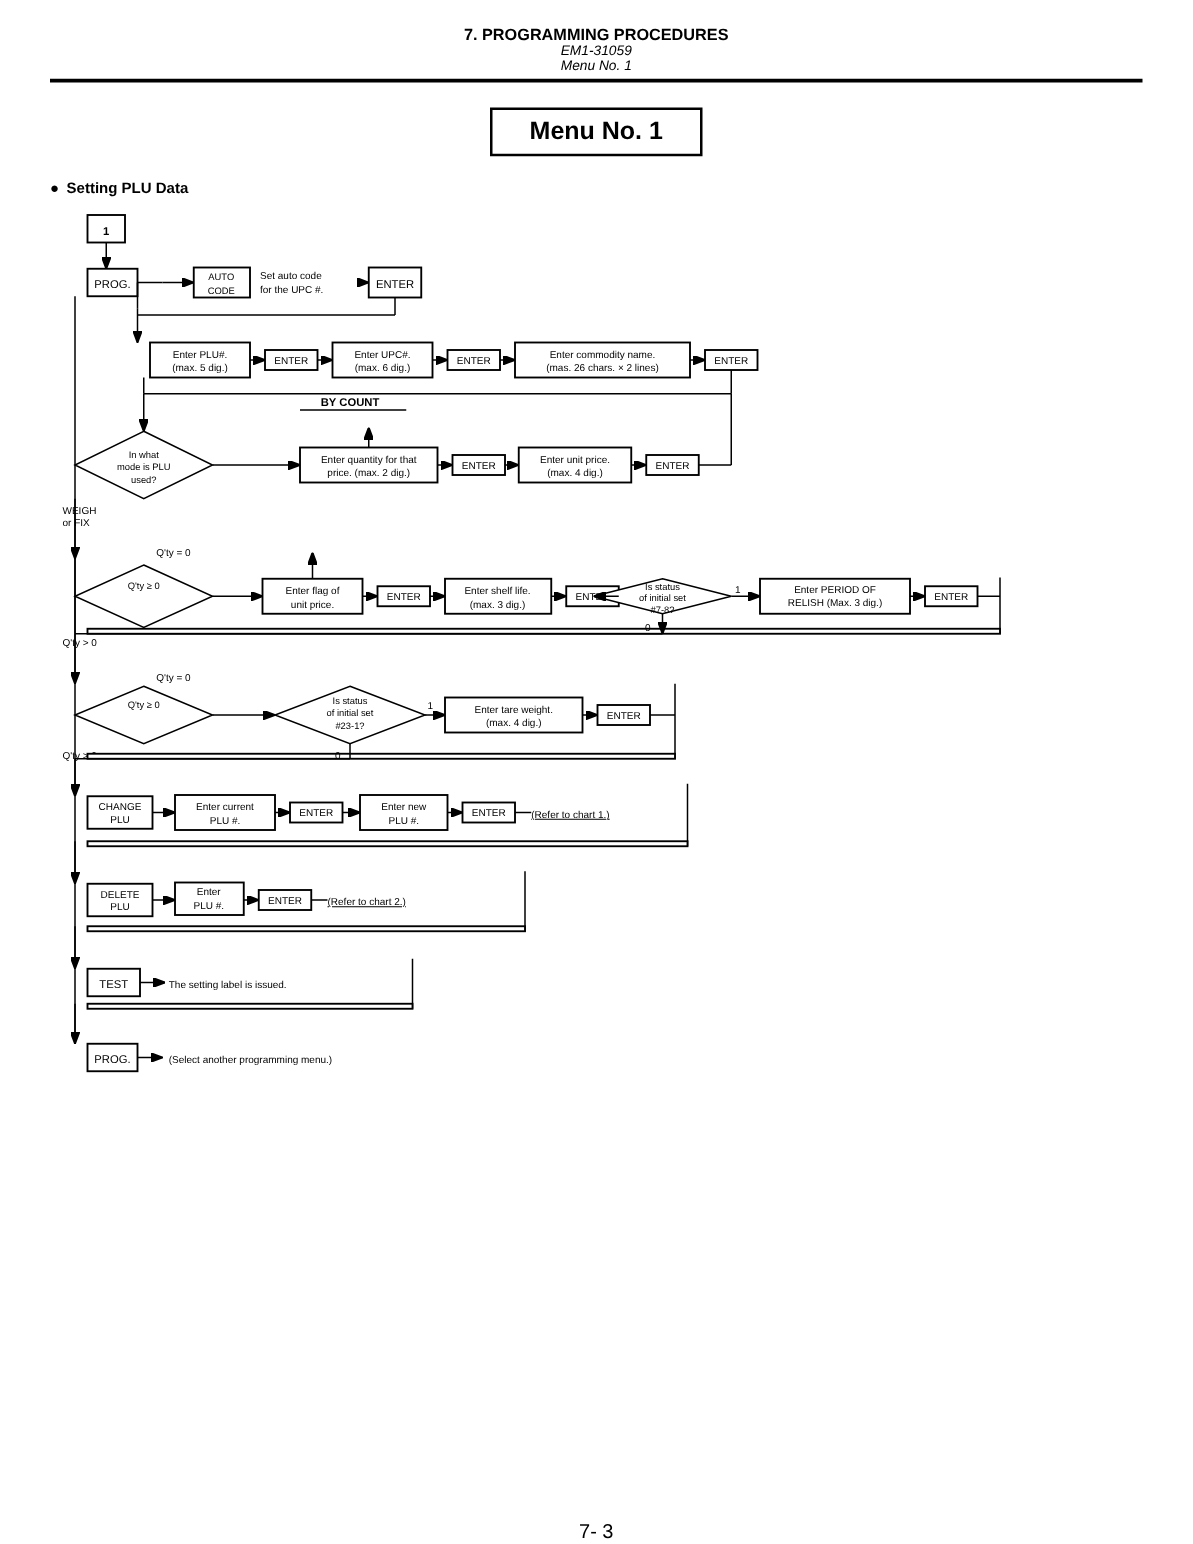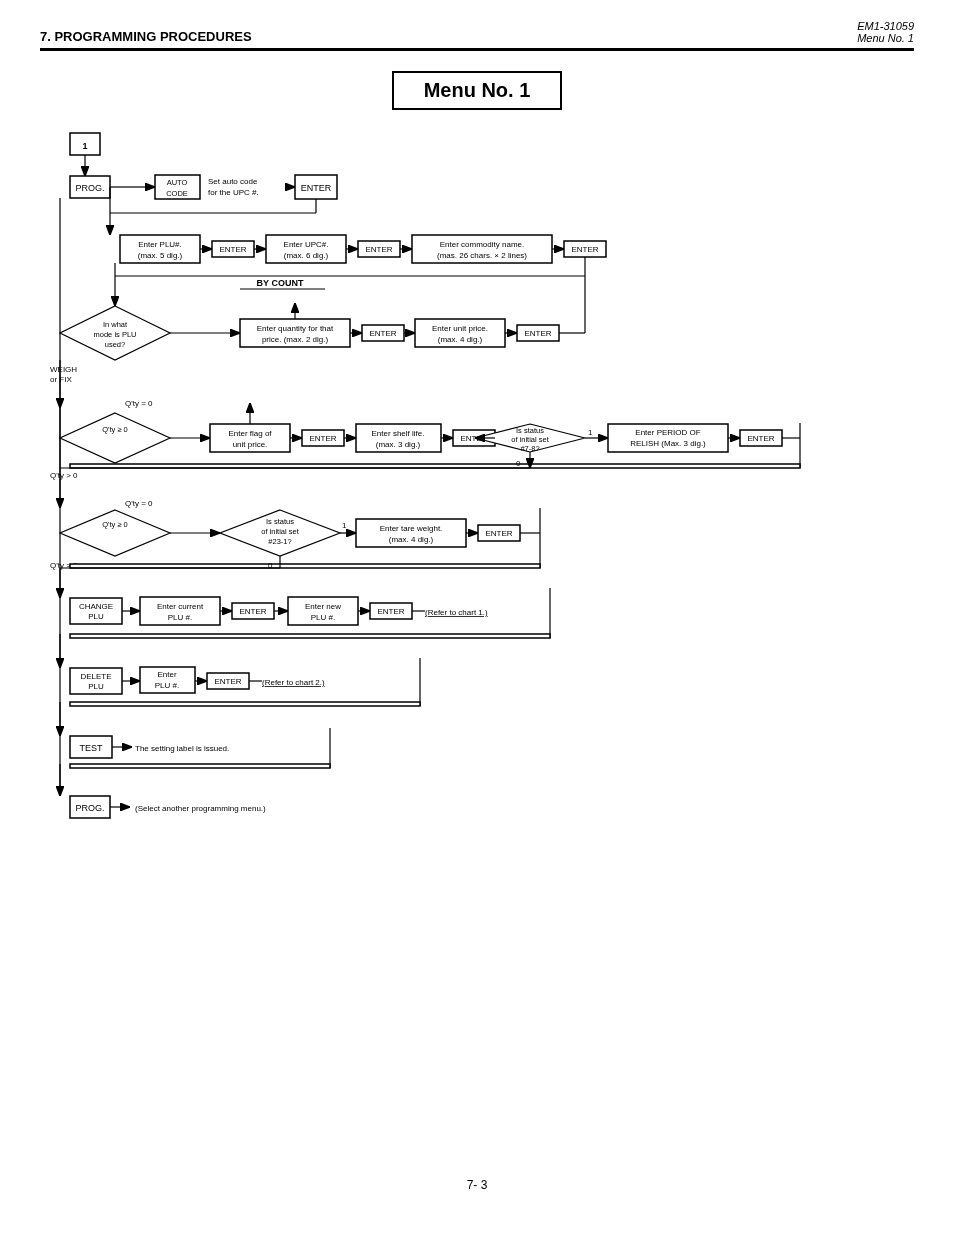--- a/index.html
+++ b/index.html
@@ -8,22 +8,23 @@
       font-family: Arial, Helvetica, sans-serif;
       font-size: 11px;
       color: #000;
       width: 954px;
       min-height: 1235px;
       padding: 20px 40px;
     }
     .page-header {
       display: flex;
       justify-content: space-between;
-      align-items: flex-end;
+      align-items: center;
       margin-bottom: 4px;
+      flex-direction: column;
     }
     .section-title {
       font-weight: bold;
       font-size: 13px;
     }
     .header-right {
       text-align: right;
       font-size: 11px;
       font-style: italic;
     }
@@ -59,40 +60,43 @@
 
     
     .flowchart-svg {
       display: block;
       width: 890px;
     }
 
     .page-footer {
       text-align: center;
       margin-top: 30px;
-      font-size: 12px;
+      font-size: 16px;
     }
   </style>
 </head>
 <body>
 
 <div>
   <div class="page-header">
     <div class="section-title">7. PROGRAMMING PROCEDURES</div>
     <div class="header-right">
       <div>EM1-31059</div>
       <div>Menu No. 1</div>
     </div>
   </div>
   <hr class="divider">
 
   <div class="menu-title-box">
     <div class="title-inner">Menu No. 1</div>
   </div>
 
+  <div class="setting-label">
+    <span class="bullet">●</span><span>Setting PLU Data</span>
+  </div>
 
   <div class="flowchart">
     <svg class="flowchart-svg" viewBox="0 0 890 1020" xmlns="http://www.w3.org/2000/svg">
       <defs>
         <marker id="arrowhead" markerWidth="8" markerHeight="6" refX="8" refY="3" orient="auto">
           <polygon points="0 0, 8 3, 0 6" fill="#000"></polygon>
         </marker>
         <marker id="arrowhead-up" markerWidth="8" markerHeight="6" refX="0" refY="3" orient="auto">
           <polygon points="8 0, 0 3, 8 6" fill="#000"></polygon>
         </marker>

